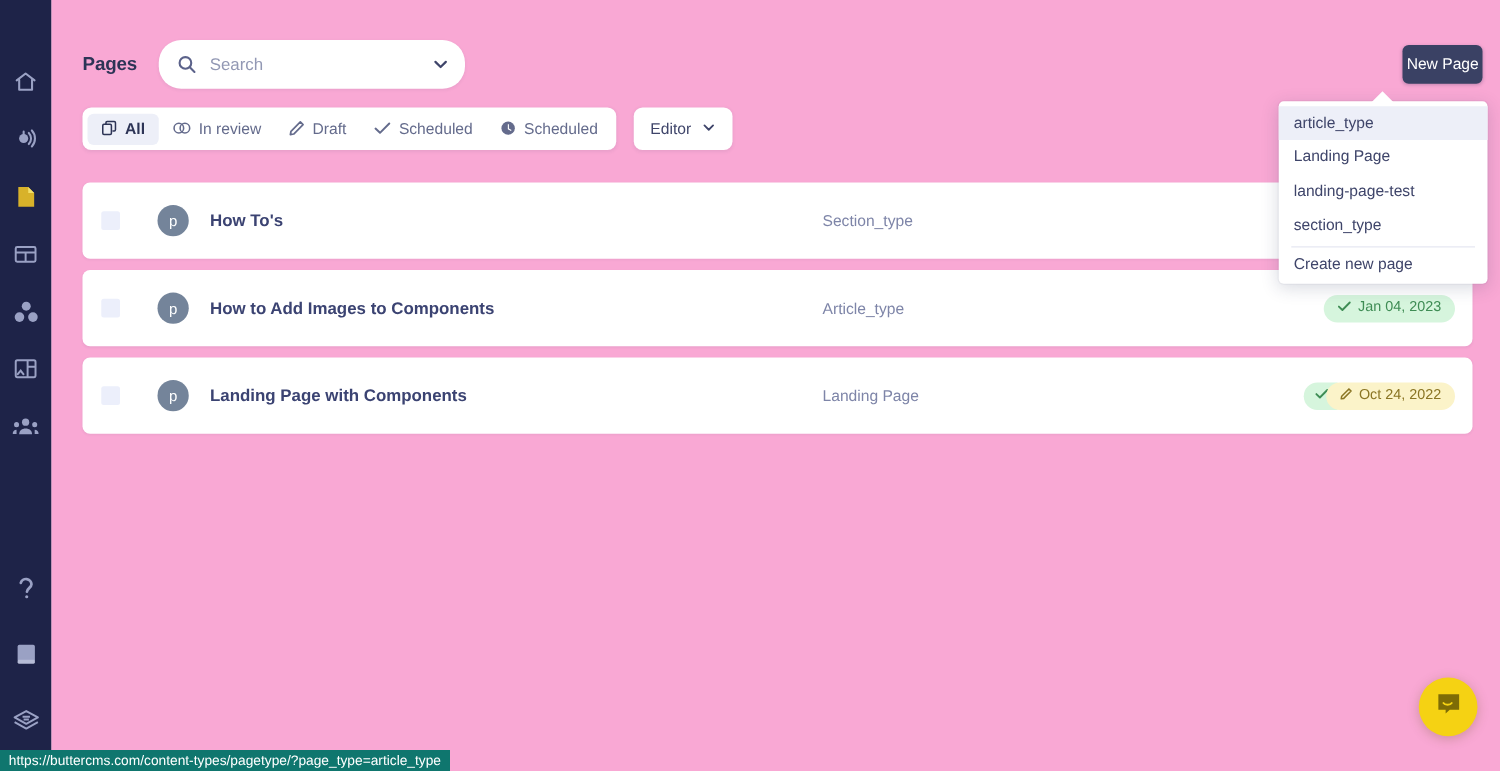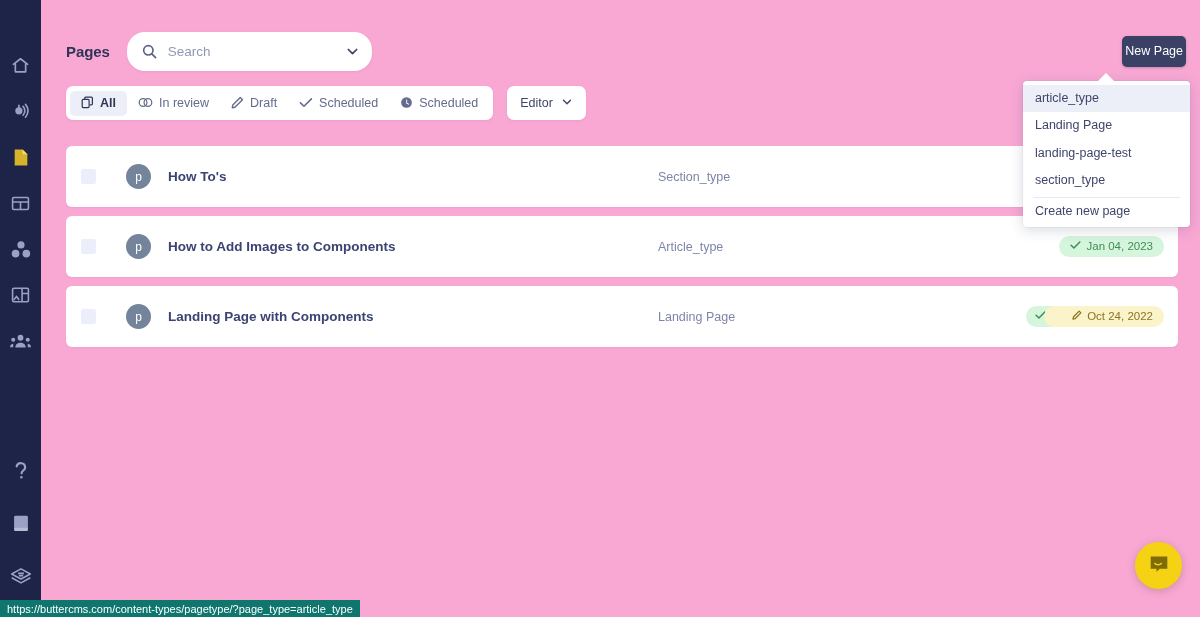--- a/index.html
+++ b/index.html
@@ -208,21 +208,21 @@
     white-space: nowrap;
   }
   .badge.green { background: #d6f5dd; color: #3f8d55; }
   .badge.yellow { background: #fbf3c9; color: #8a7524; }
   .badge.greencheck {
     background: #d6f5dd; color: #3f8d55;
     padding: 4px 7px 5px 9px;
     border-radius: 11px 0 0 11px;
     margin-right: -9px;
   }
-  .badge.yellow.stacked { position: relative; z-index: 2; padding-left: 28px; }
+  .badge.yellow.stacked { position: relative; z-index: 2; padding-left: 11px; }
 
   
   .chat-widget {
     position: absolute;
     right: 18px; bottom: 28px;
     width: 47px; height: 47px;
     border-radius: 50%;
     background: #f5d213;
     display: flex; align-items: center; justify-content: center;
     cursor: pointer;

